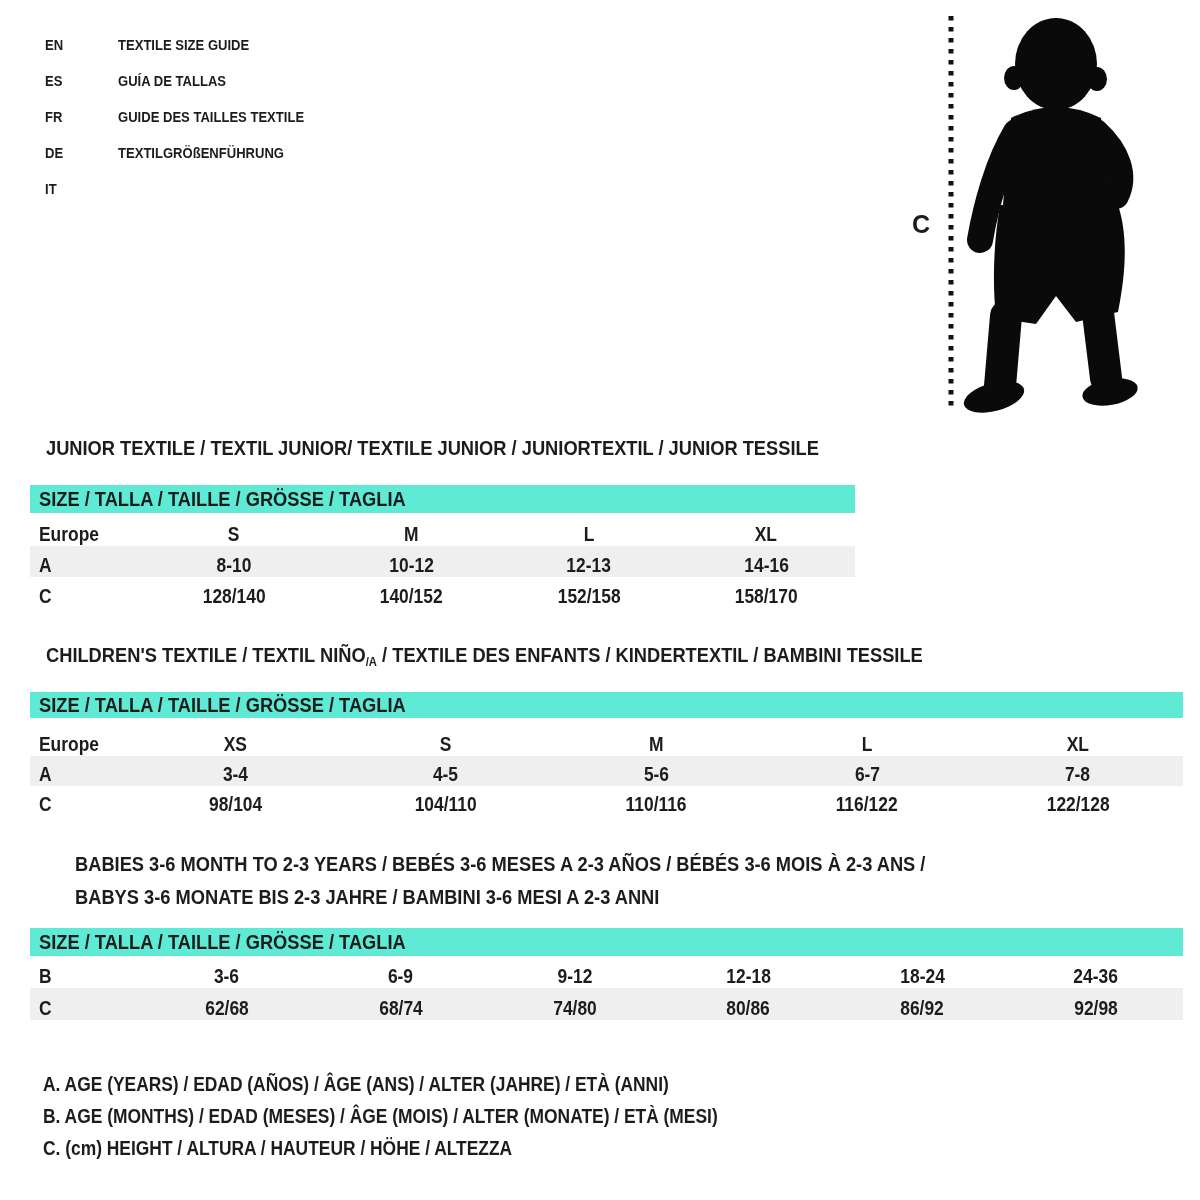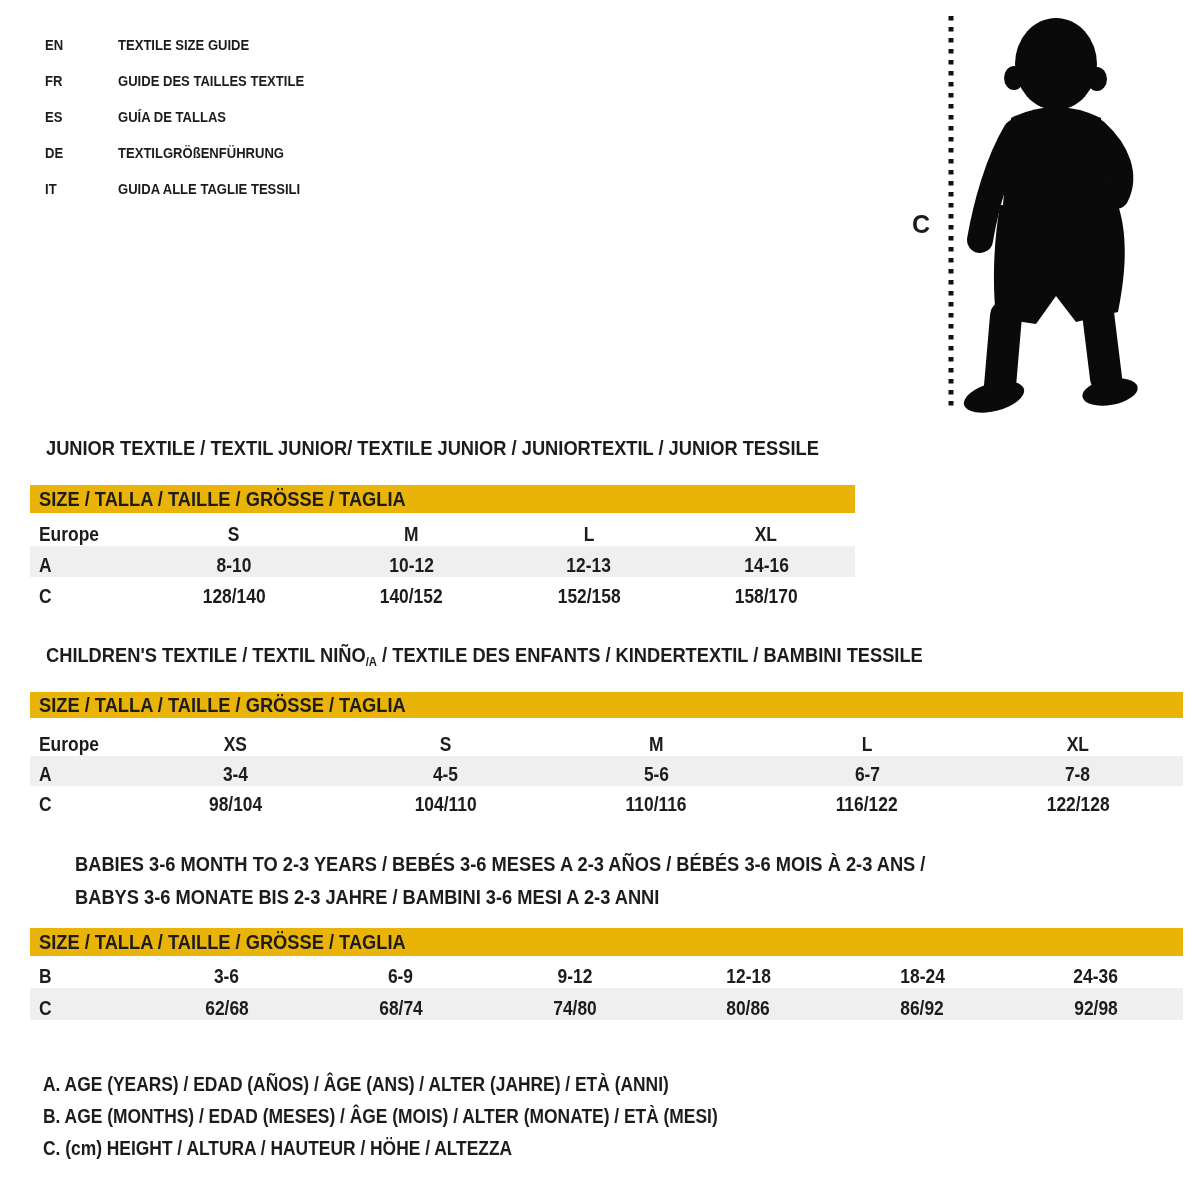--- a/index.html
+++ b/index.html
@@ -15,21 +15,21 @@
   
   .figure-svg{position:absolute;left:890px;top:0;width:310px;height:430px;}
   .c-mark{position:absolute;left:912px;top:210px;font-size:25px;}
   
   .sec-title{position:absolute;left:46px;font-size:21px;line-height:24px;}
   .sub{font-size:13px;vertical-align:-4px;}
   
   .t{position:absolute;left:30px;}
   .w-j{width:825px;}
   .w-f{width:1153px;}
-  .band{background:#eab308;display:flex;align-items:center;padding-left:9px;font-size:21px;box-sizing:border-box;}
+  .band{background:#5eead4;display:flex;align-items:center;padding-left:9px;font-size:21px;box-sizing:border-box;}
   .trow{display:grid;}
   .jcols{grid-template-columns:115px repeat(4,1fr);}
   .ccols{grid-template-columns:100px repeat(5,1fr);}
   .bcols{grid-template-columns:110px repeat(6,1fr);}
   .trow>div{display:flex;align-items:flex-end;justify-content:center;font-size:20px;}
   .trow>div.lc{justify-content:flex-start;padding-left:9px;}
   .gray{background:#efefef;}
   .h26{height:26px;}.h28{height:28px;}.h30{height:30px;}
   .h31{height:31px;}.h32{height:32px;}.h33{height:33px;}.h38{height:38px;}
   
@@ -41,34 +41,33 @@
 <body>
 
 <div class="sheet">
 
   <div class="langs">
     <div class="lang-row">
       <div><span class="cx cxl">EN</span></div>
       <div><span class="cx cxl">TEXTILE SIZE GUIDE</span></div>
     </div>
     <div class="lang-row">
+      <div><span class="cx cxl">ES</span></div>
+      <div><span class="cx cxl">GUÍA DE TALLAS</span></div>
+    </div>
+    <div class="lang-row">
       <div><span class="cx cxl">FR</span></div>
       <div><span class="cx cxl">GUIDE DES TAILLES TEXTILE</span></div>
     </div>
     <div class="lang-row">
-      <div><span class="cx cxl">ES</span></div>
-      <div><span class="cx cxl">GUÍA DE TALLAS</span></div>
-    </div>
-    <div class="lang-row">
       <div><span class="cx cxl">DE</span></div>
       <div><span class="cx cxl">TEXTILGRÖßENFÜHRUNG</span></div>
     </div>
     <div class="lang-row">
       <div><span class="cx cxl">IT</span></div>
-      <div><span class="cx cxl">GUIDA ALLE TAGLIE TESSILI</span></div>
     </div>
   </div>
 
   <svg class="figure-svg" viewBox="0 0 310 430">
     <line x1="61" y1="16" x2="61" y2="408" stroke="#111" stroke-width="5" stroke-dasharray="4.5 6.5"></line>
     <g fill="#0a0a0a" stroke="none">
       <ellipse cx="124" cy="78" rx="10" ry="12"></ellipse>
       <ellipse cx="207" cy="79" rx="10" ry="12"></ellipse>
       <ellipse cx="166" cy="64" rx="41" ry="46"></ellipse>
       <path d="M121,118 Q166,96 211,118 L222,215 L112,215 Z"></path>

